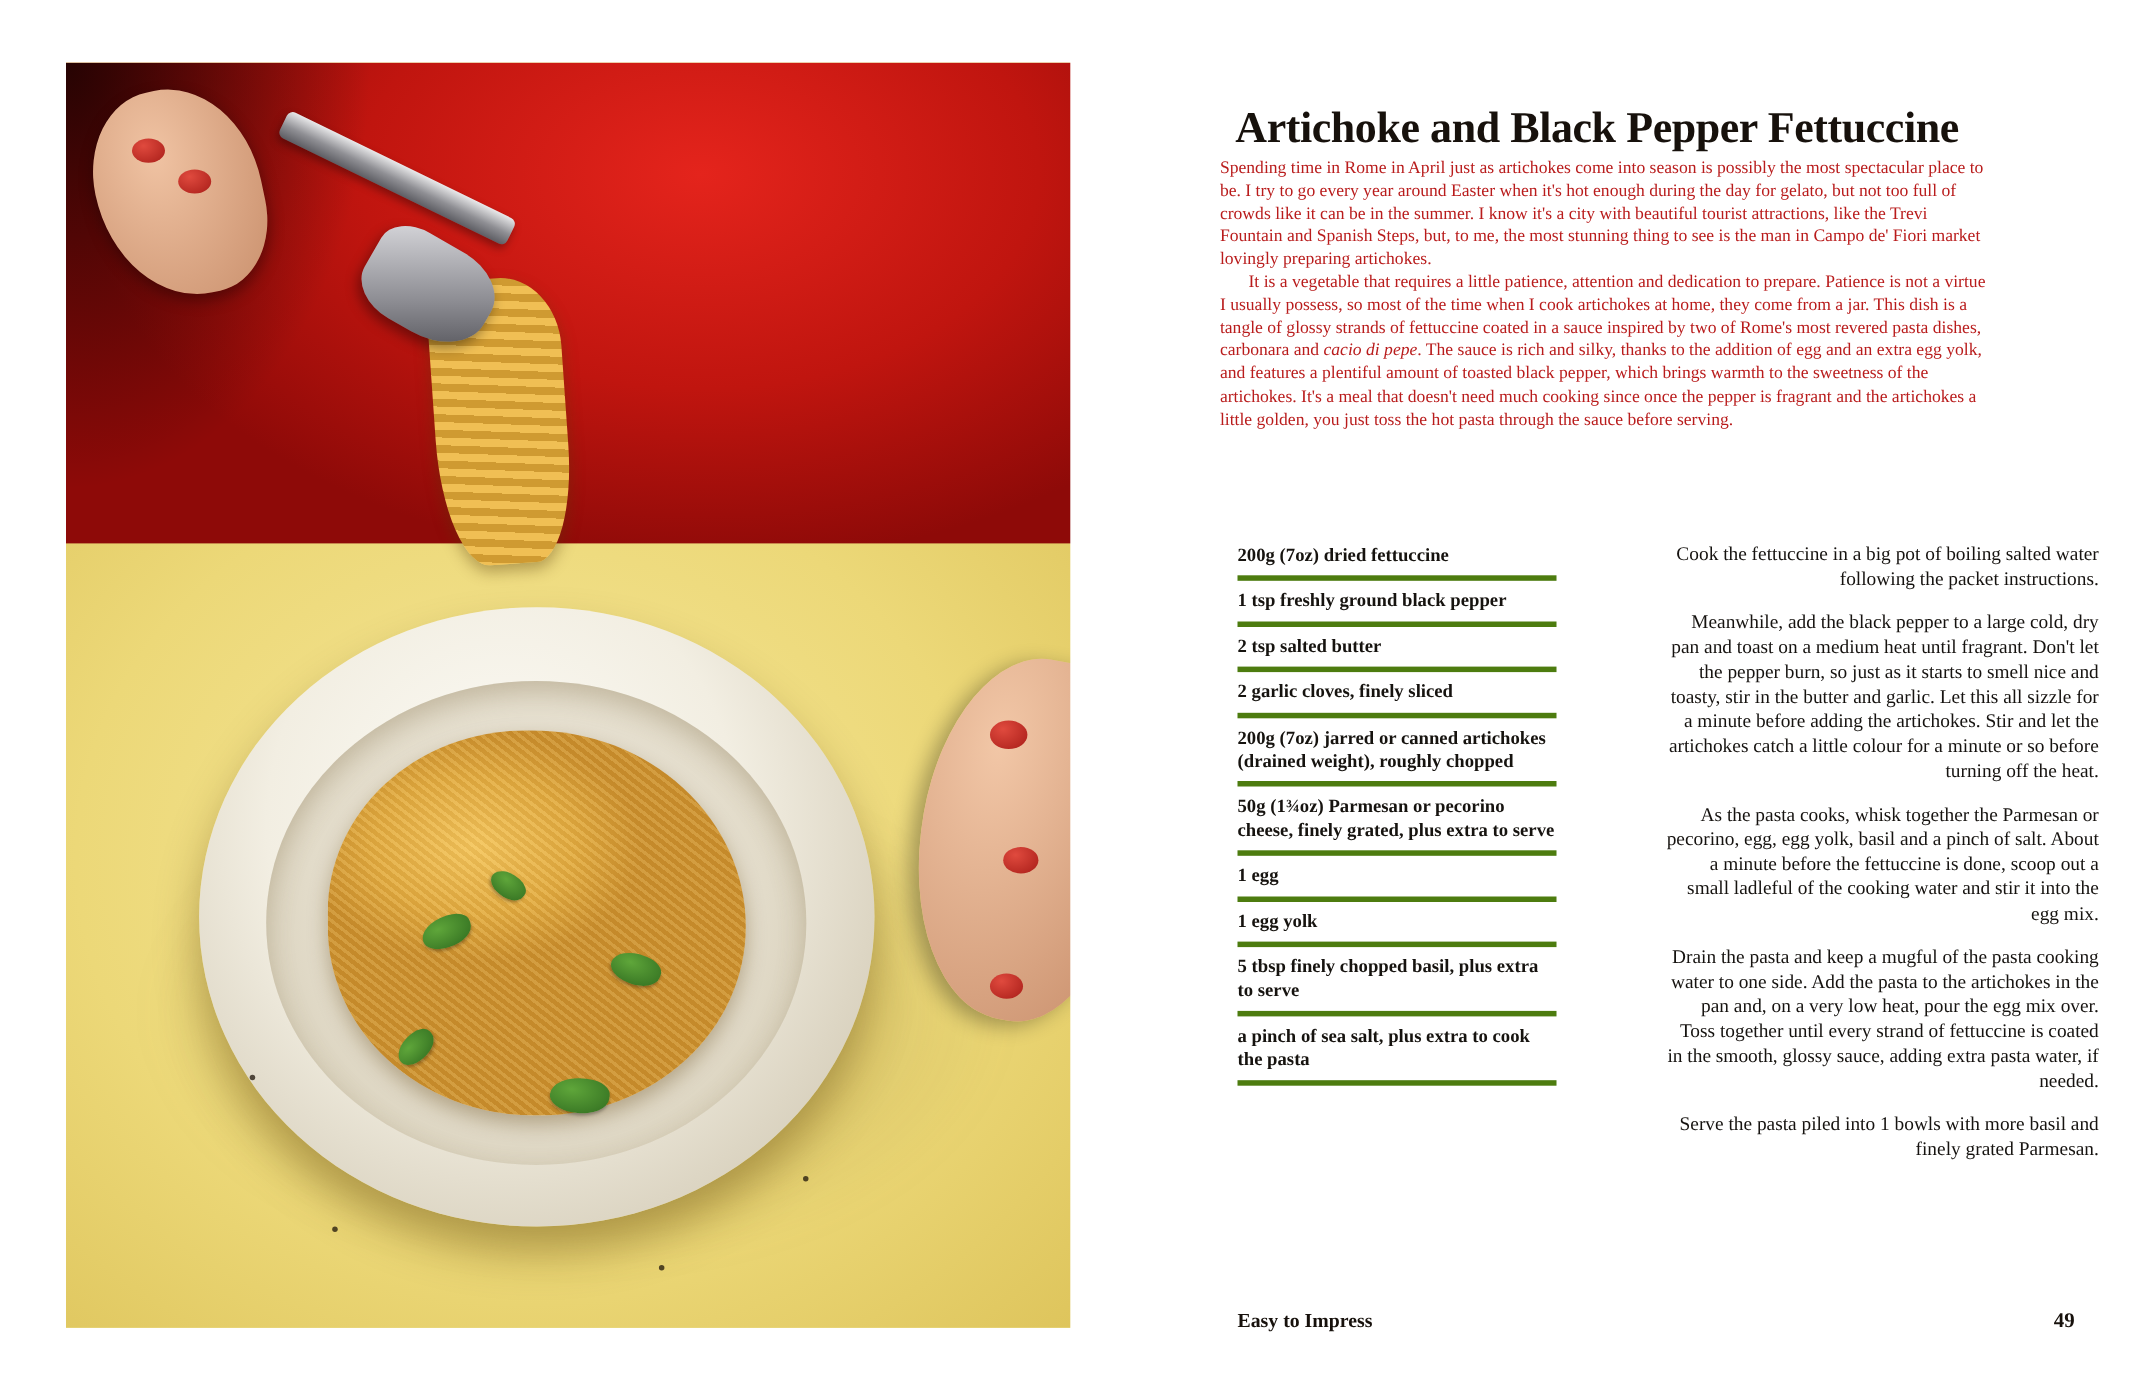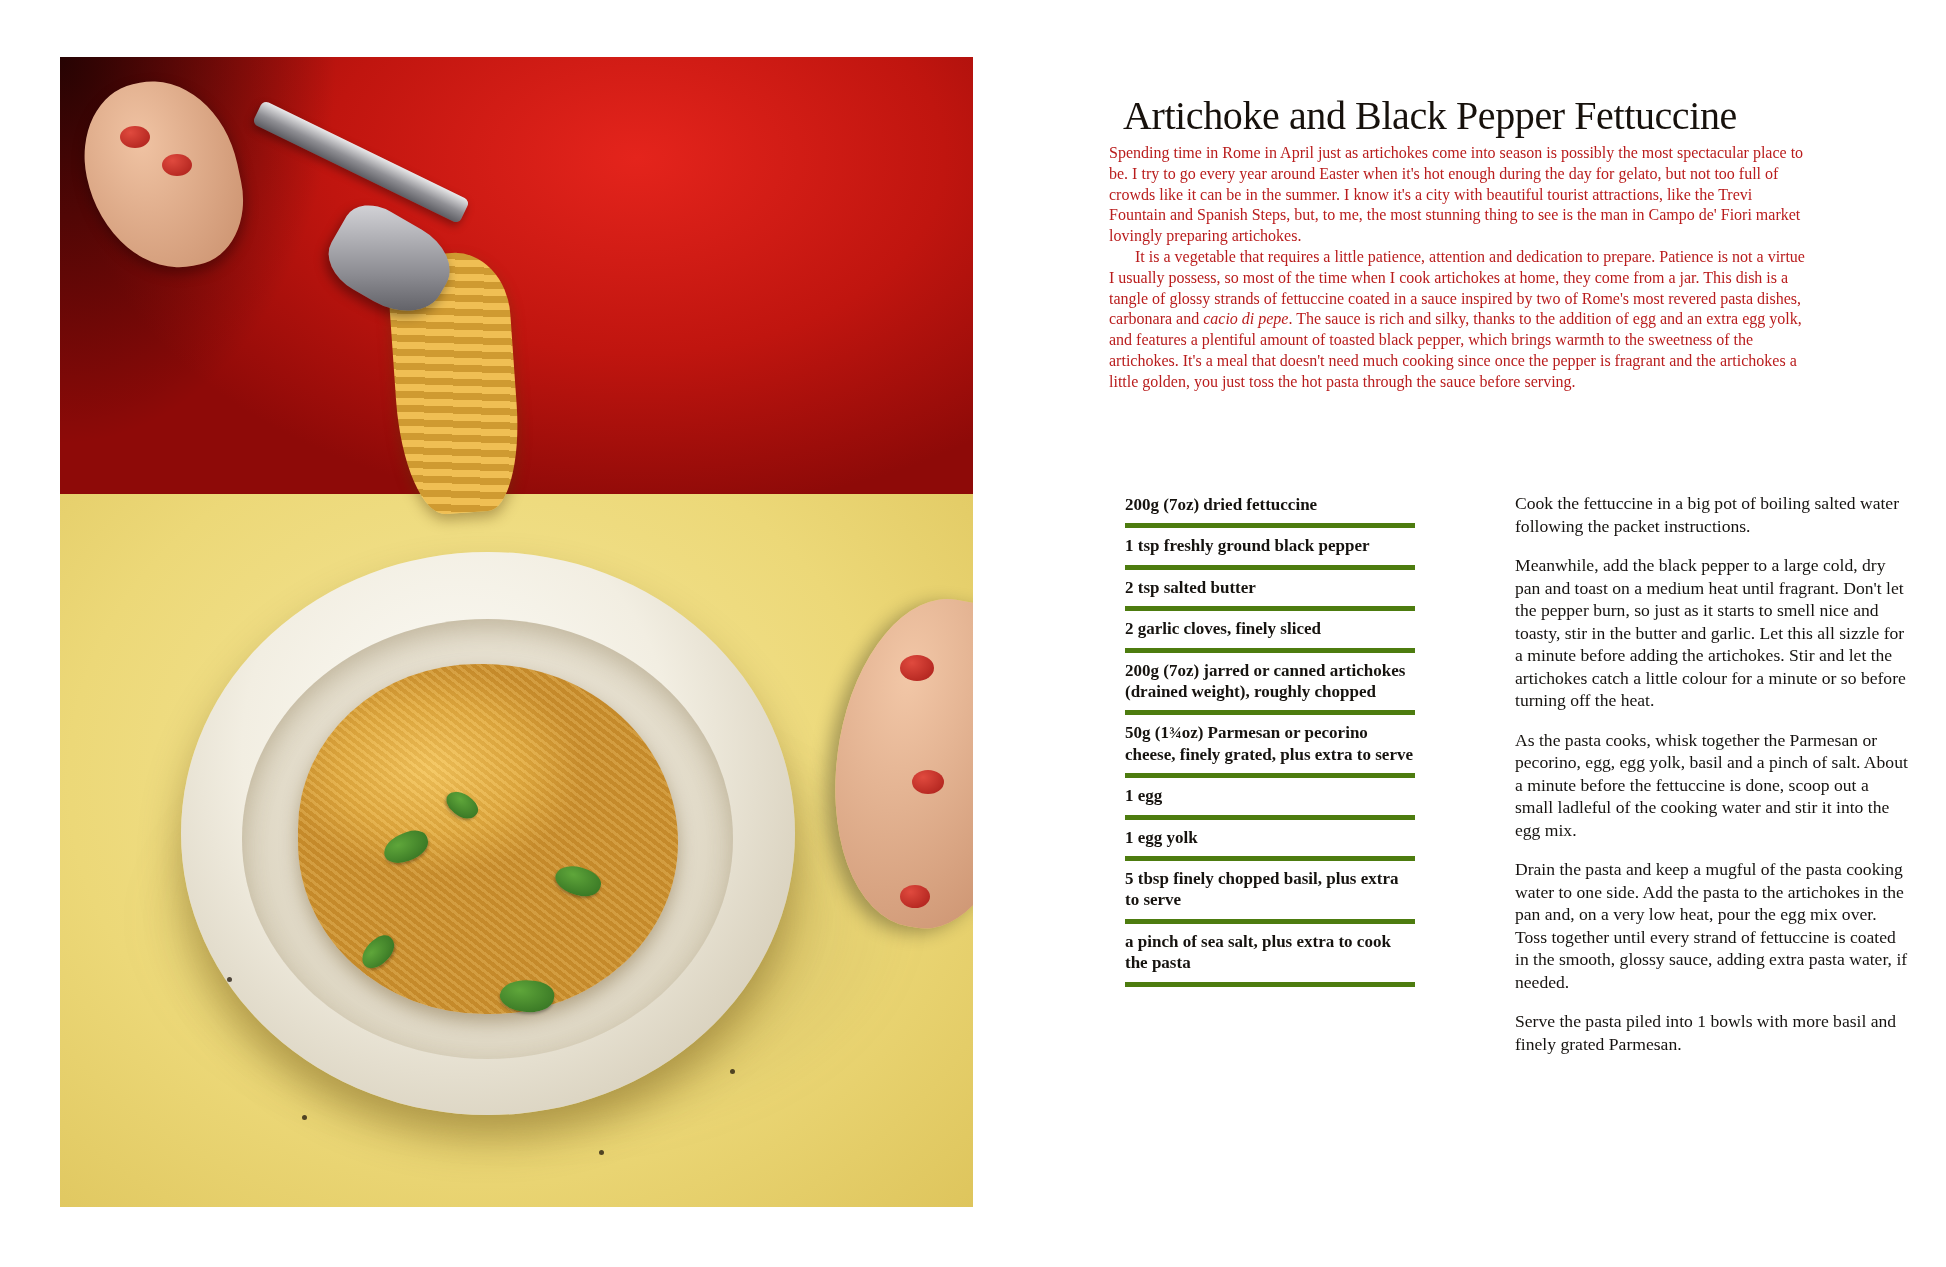--- a/index.html
+++ b/index.html
@@ -207,21 +207,21 @@
     left: 973px; top: 0;
     width: 973px; height: 1267px;
     background: #ffffff;
   }
   .recipe-title {
     position: absolute;
     left: 150px;
     top: 68px;
     width: 780px;
     font-family: "Liberation Serif", serif;
-    font-weight: 400;
+    font-weight: 700;
     font-size: 40px;
     letter-spacing: -0.4px;
     color: #17110c;
     line-height: 1.05;
   }
   .intro {
     position: absolute;
     left: 136px;
     top: 143px;
     width: 700px;
@@ -260,20 +260,21 @@
     position: absolute;
     left: 390px;
     top: 0;
     width: 393px;
   }
   .method p {
     margin: 0 0 17px 0;
     font-size: 17.6px;
     line-height: 1.28;
     color: #161310;
+    text-align: right;
   }
   .footer {
     position: absolute;
     left: 152px;
     right: 60px;
     bottom: 55px;
     display: flex;
     justify-content: space-between;
     align-items: baseline;
     font-weight: 700;
@@ -350,15 +351,19 @@
       <div class="method">
         <p>Cook the fettuccine in a big pot of boiling salted water following the packet instructions.</p>
         <p>Meanwhile, add the black pepper to a large cold, dry pan and toast on a medium heat until fragrant. Don't let the pepper burn, so just as it starts to smell nice and toasty, stir in the butter and garlic. Let this all sizzle for a minute before adding the artichokes. Stir and let the artichokes catch a little colour for a minute or so before turning off the heat.</p>
         <p>As the pasta cooks, whisk together the Parmesan or pecorino, egg, egg yolk, basil and a pinch of salt. About a minute before the fettuccine is done, scoop out a small ladleful of the cooking water and stir it into the egg mix.</p>
         <p>Drain the pasta and keep a mugful of the pasta cooking water to one side. Add the pasta to the artichokes in the pan and, on a very low heat, pour the egg mix over. Toss together until every strand of fettuccine is coated in the smooth, glossy sauce, adding extra pasta water, if needed.</p>
         <p>Serve the pasta piled into 1 bowls with more basil and finely grated Parmesan.</p>
       </div>
 
     </div>
 
+    <div class="footer">
+      <span>Easy to Impress</span>
+      <span class="folio">49</span>
+    </div>
 
   </div>
 </div>
 
 </body></html>

